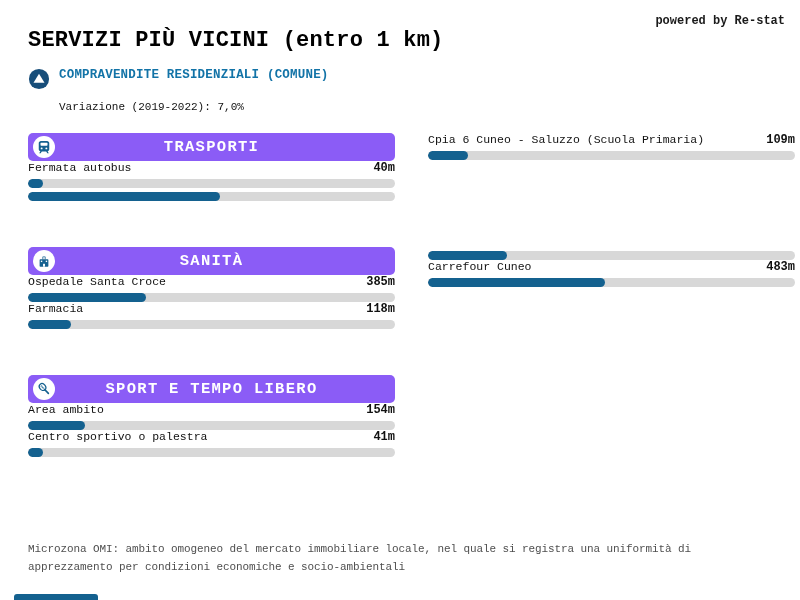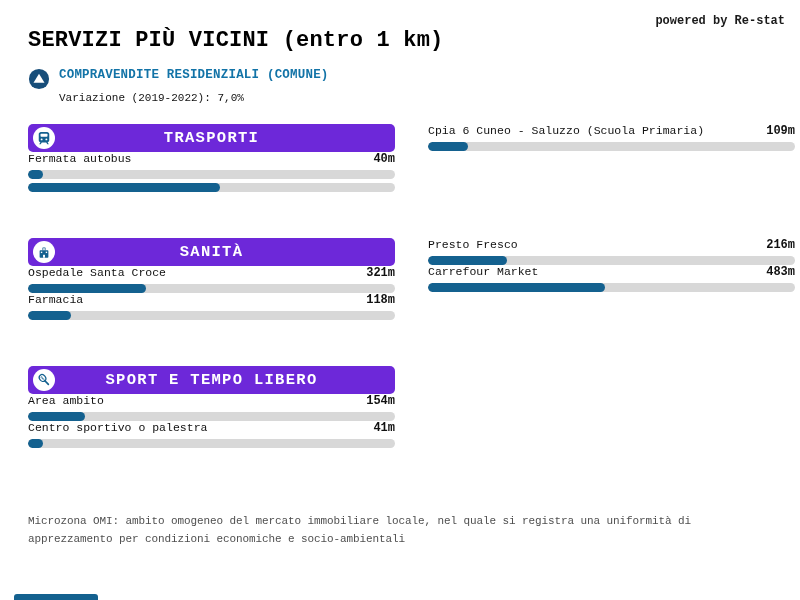--- a/index.html
+++ b/index.html
@@ -35,34 +35,34 @@
     margin-top: 15px;
   }
   .stat { display: flex; align-items: flex-start; gap: 9px; }
   .stat-icon { flex: 0 0 auto; width: 22px; height: 22px; }
   .stat-title {
     color: #1273a7;
     font-weight: bold;
     font-size: 12.5px;
     letter-spacing: 0.2px;
   }
-  .stat-sub { font-size: 11px; color: #111; margin-top: 10px; }
+  .stat-sub { font-size: 11px; color: #111; margin-top: 19px; }
 
   .grid {
     display: grid;
     grid-template-columns: 367px 367px;
     column-gap: 33px;
     row-gap: 46px;
     margin-top: 20px;
     align-items: start;
   }
   .card-header {
     position: relative;
     height: 28px;
-    background: #6d28d9;
+    background: #8b5cf6;
     border-radius: 5px;
     display: flex;
     align-items: center;
     justify-content: center;
   }
   .hicon {
     position: absolute;
     left: 5px;
     top: 3px;
     width: 22px;
@@ -91,21 +91,21 @@
   .track {
     margin-top: 4px;
     height: 9px;
     background: #d8d8d8;
     border-radius: 4.5px;
     overflow: hidden;
   }
   .fill { height: 100%; background: #14618f; border-radius: 4.5px; }
 
   .footer-note {
-    margin-top: 65px;
+    margin-top: 84px;
     font-size: 11px;
     letter-spacing: -0.1px;
     color: #4f4f4f;
     line-height: 1.6;
     padding-right: 4px;
   }
   .bottom-sliver {
     position: absolute;
     left: 14px;
     bottom: 0;
@@ -191,50 +191,46 @@
               <rect x="6.9" y="11.2" width="2.2" height="3.3" fill="#ffffff"></rect>
               <rect x="4.4" y="7.6" width="1.6" height="1.6" fill="#ffffff"></rect>
               <rect x="10" y="7.6" width="1.6" height="1.6" fill="#ffffff"></rect>
             </svg>
         </span>
         <span class="card-title">SANITÀ</span>
       </div>
       <div class="item">
         <div class="irow">
           <span class="label">Ospedale Santa Croce</span>
-          <span class="dist">321m</span>
+          <span class="dist">385m</span>
         </div>
         <div class="track">
             <div class="fill" style="width: 32.1%;"></div>
           </div>
       </div>
       <div class="item">
         <div class="irow">
           <span class="label">Farmacia</span>
           <span class="dist">118m</span>
         </div>
         <div class="track">
             <div class="fill" style="width: 11.8%;"></div>
           </div>
       </div>
     </section>
 
     <section class="card">
       <div class="item">
-        <div class="irow">
-          <span class="label">Presto Fresco</span>
-          <span class="dist">216m</span>
-        </div>
         <div class="track">
             <div class="fill" style="width: 21.6%;"></div>
           </div>
       </div>
       <div class="item">
         <div class="irow">
-          <span class="label">Carrefour Market</span>
+          <span class="label">Carrefour Cuneo</span>
           <span class="dist">483m</span>
         </div>
         <div class="track">
             <div class="fill" style="width: 48.3%;"></div>
           </div>
       </div>
     </section>
 
     <section class="card">
       <div class="card-header">

